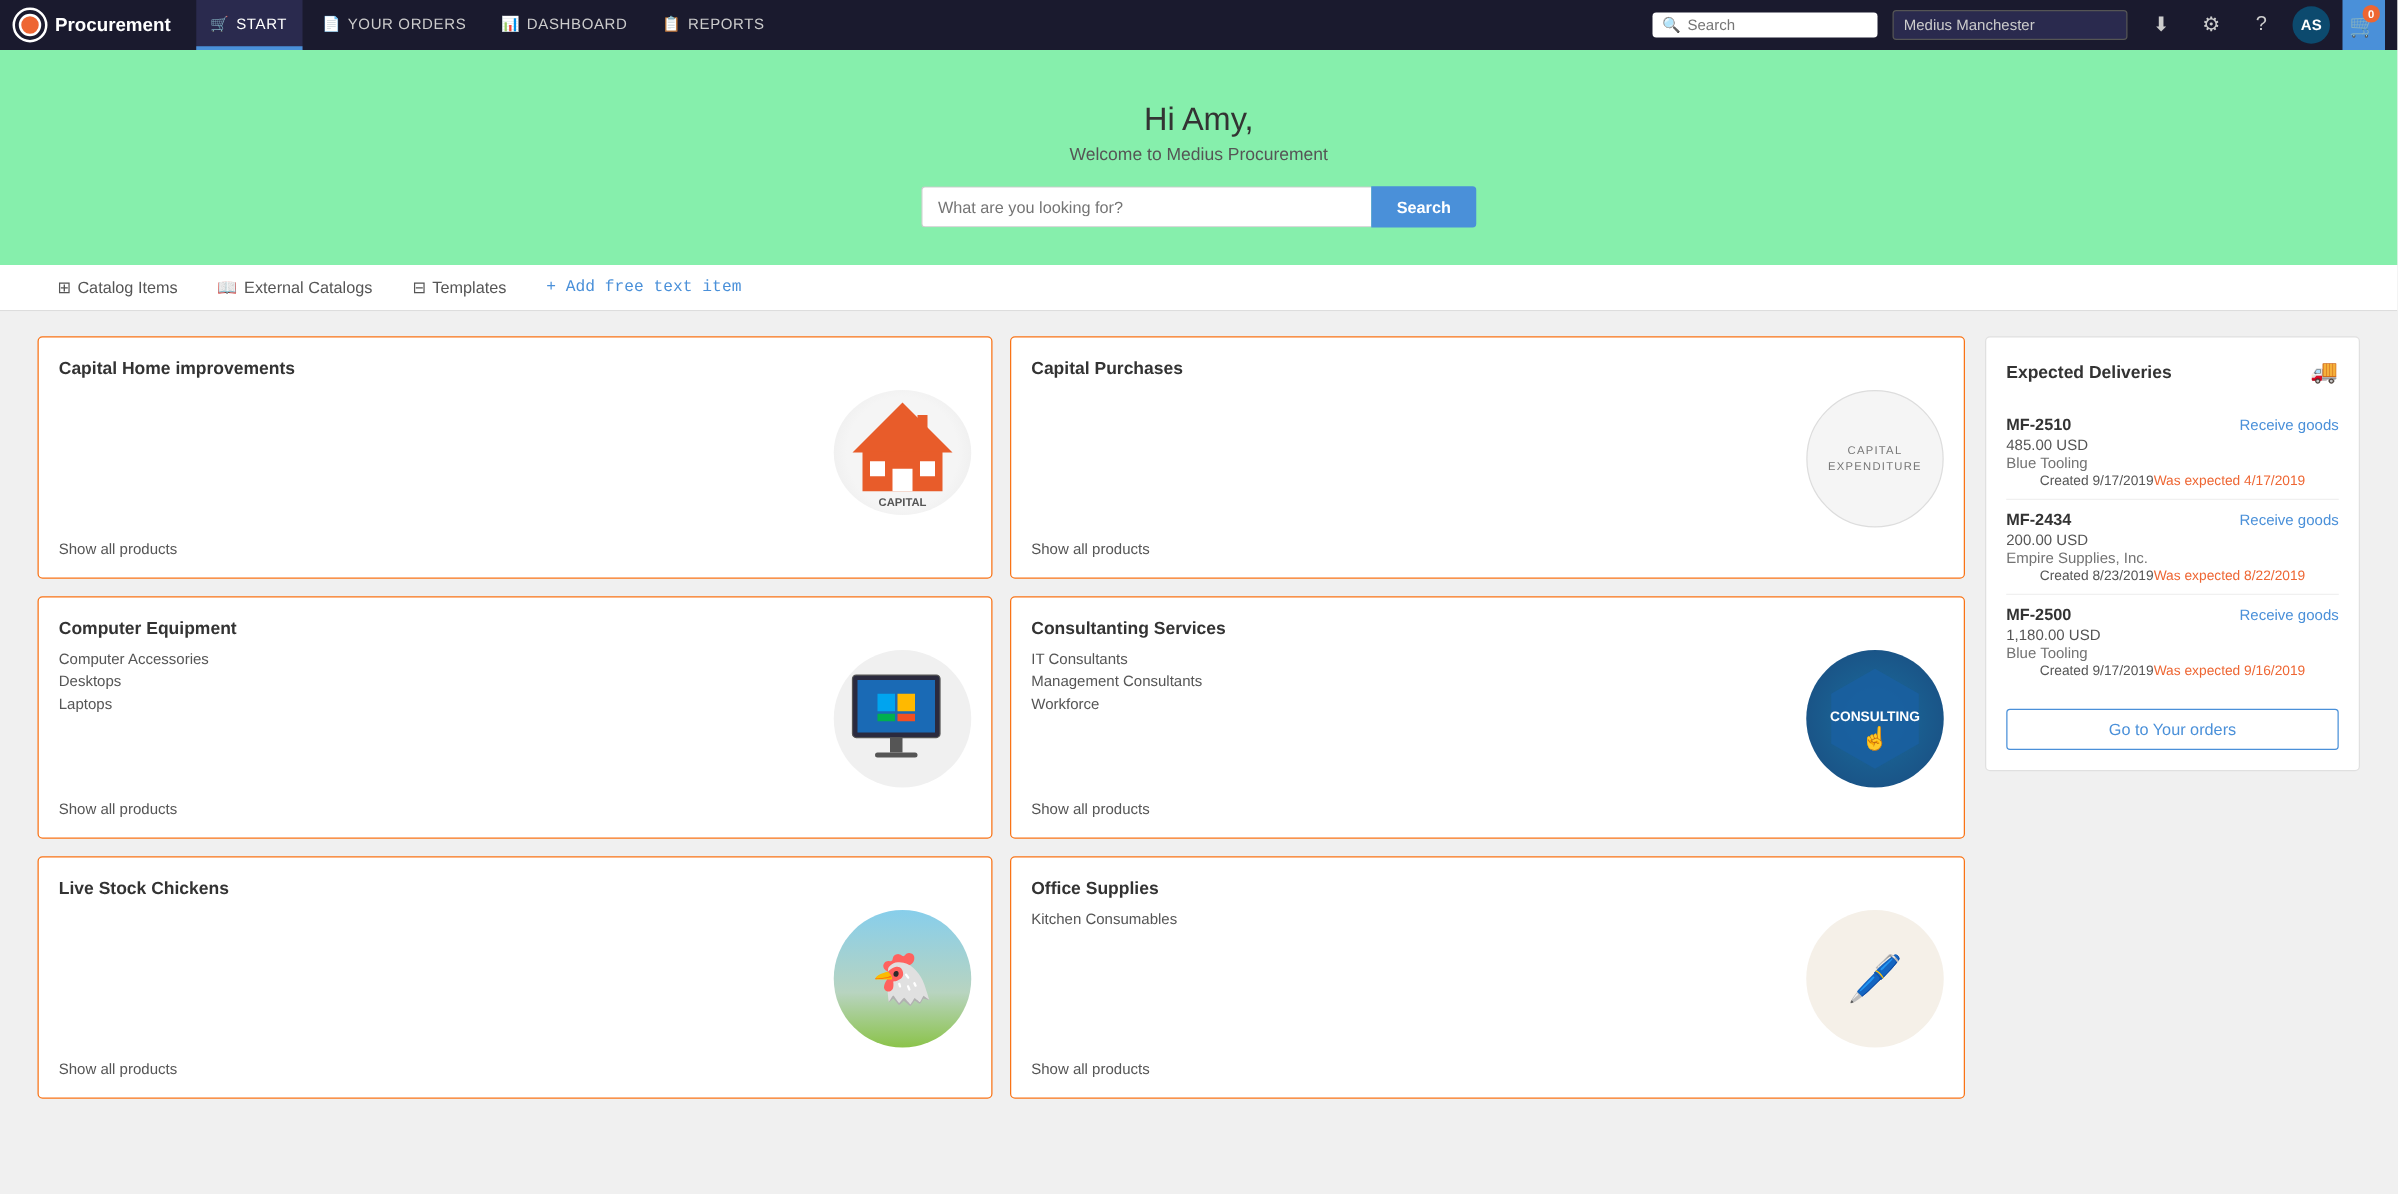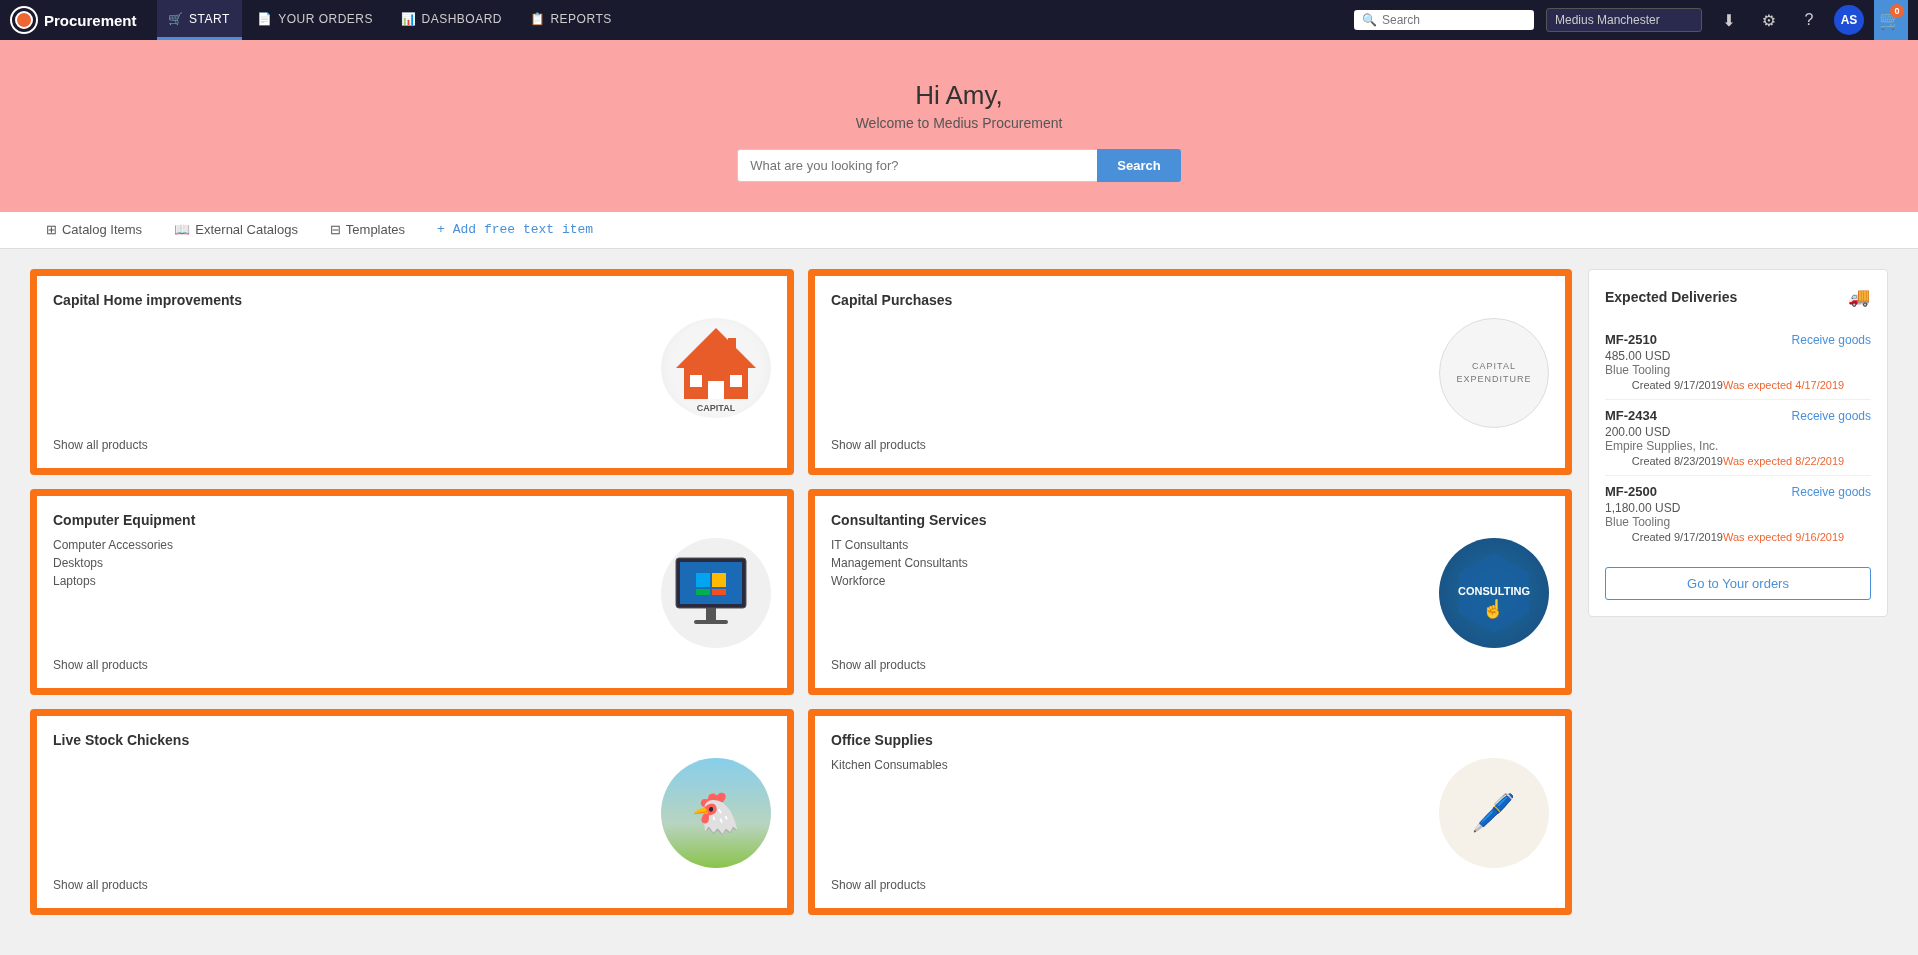--- a/index.html
+++ b/index.html
@@ -38,50 +38,50 @@
       border-radius: 3px; padding: 3px 8px; gap: 5px; width: 180px;
     }
     .topnav-search input {
       border: none; outline: none; font-size: 12px; width: 100%; background: transparent;
     }
     .topnav-search-icon { color: #999; font-size: 12px; }
     .topnav-company-select {
       background: #2a2a4e; border: 1px solid #555; color: #ccc;
       padding: 4px 8px; border-radius: 3px; font-size: 12px;
       appearance: none; -webkit-appearance: none; cursor: pointer;
-      width: 156px; margin-left: 8px;
+      width: 188px; margin-left: 8px;
     }
     .topnav-icons { display: flex; align-items: center; gap: 10px; margin-left: 8px; }
     .topnav-icon-btn {
       color: #ccc; font-size: 16px; cursor: pointer; width: 30px; height: 30px;
       display: flex; align-items: center; justify-content: center;
       border-radius: 50%; border: none; background: transparent;
     }
     .topnav-avatar {
-      width: 30px; height: 30px; border-radius: 50%; background: #1d4ed8;
+      width: 30px; height: 30px; border-radius: 50%; background: #0c4a6e;
       color: #fff; font-size: 12px; font-weight: 700;
       display: flex; align-items: center; justify-content: center; cursor: pointer;
     }
     .topnav-cart {
       position: relative; width: 34px; height: 40px;
       display: flex; align-items: center; justify-content: center;
       background: #4a90d9; cursor: pointer;
     }
     .topnav-cart-badge {
       position: absolute; top: 4px; right: 4px;
       background: #e63; color: #fff; border-radius: 50%;
       width: 14px; height: 14px; font-size: 9px;
       display: flex; align-items: center; justify-content: center; font-weight: 700;
     }
 
     
     .main-content { background: #f0f0f0; min-height: calc(100vh - 40px); padding-bottom: 30px; }
 
     
-    .hero { background: #fca5a5; text-align: center; padding: 40px 20px 30px; }
+    .hero { background: #86efac; text-align: center; padding: 40px 20px 30px; }
     .hero-greeting { font-size: 26px; font-weight: 300; color: #333; }
     .hero-sub { font-size: 14px; color: #555; margin-top: 4px; margin-bottom: 18px; }
     .hero-search { display: flex; justify-content: center; gap: 0; }
     .hero-search-input {
       width: 360px; padding: 8px 12px; border: 1px solid #ccc;
       border-right: none; border-radius: 3px 0 0 3px; font-size: 13px; outline: none;
     }
     .hero-search-btn {
       background: #4a90d9; color: #fff; border: none;
       padding: 8px 20px; border-radius: 0 3px 3px 0; cursor: pointer;
@@ -99,21 +99,21 @@
       border-bottom: 2px solid transparent; margin-bottom: -1px;
     }
     .catalog-tab.add-free {
       color: #4a90d9; font-weight: 500; font-family: Liberation Mono, monospace;
     }
 
     
     .catalog-area { display: flex; gap: 16px; padding: 20px 30px; }
     .catalog-main { flex: 1; display: grid; grid-template-columns: 1fr 1fr; gap: 14px; }
     .catalog-card {
-      background: #fff; border: 7px solid #f97316; border-radius: 4px;
+      background: #fff; border: 1px solid #f97316; border-radius: 4px;
       padding: 16px; display: flex; flex-direction: column; min-height: 180px;
     }
     .catalog-card-title { font-size: 14px; font-weight: 600; color: #333; margin-bottom: 10px; }
     .catalog-card-body { flex: 1; display: flex; gap: 10px; }
     .catalog-card-list { flex: 1; display: flex; flex-direction: column; gap: 4px; }
     .catalog-card-list-item { font-size: 12px; color: #555; cursor: pointer; }
     .catalog-card-img {
       width: 110px; height: 100px; border-radius: 50%; overflow: hidden;
       display: flex; align-items: center; justify-content: center; flex-shrink: 0;
     }

